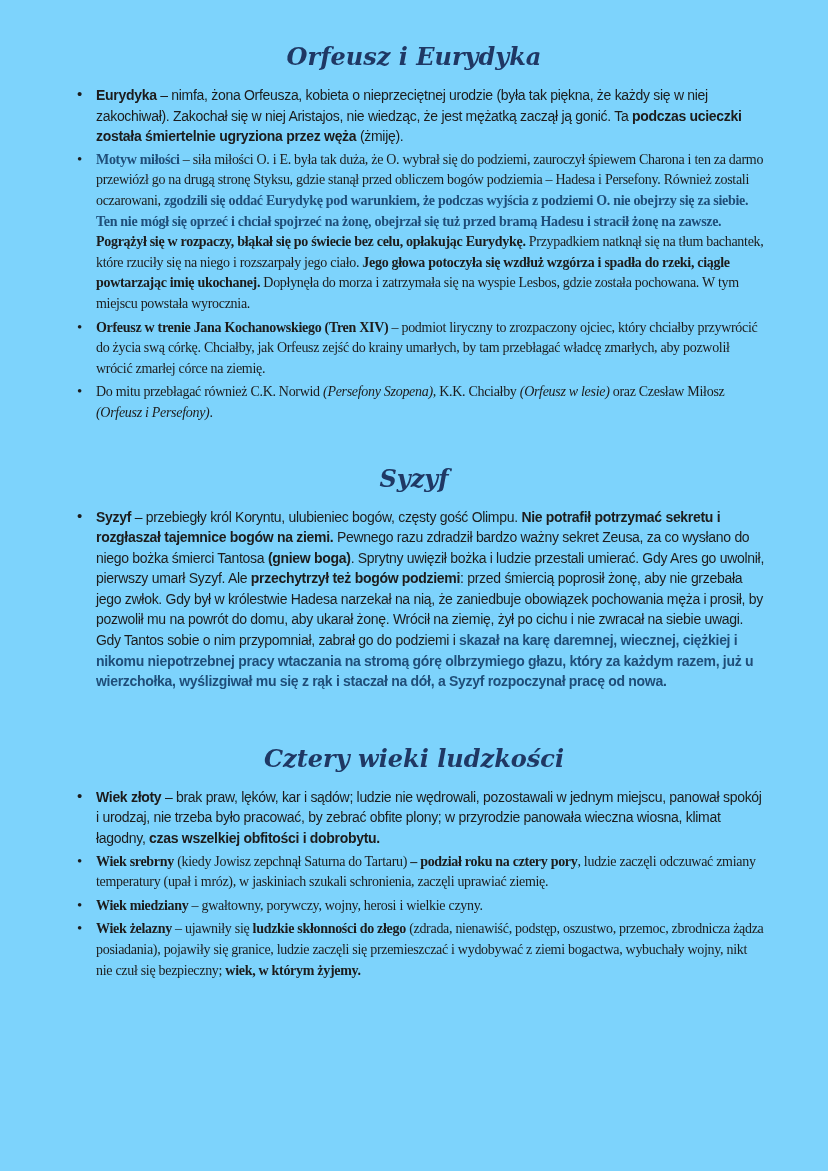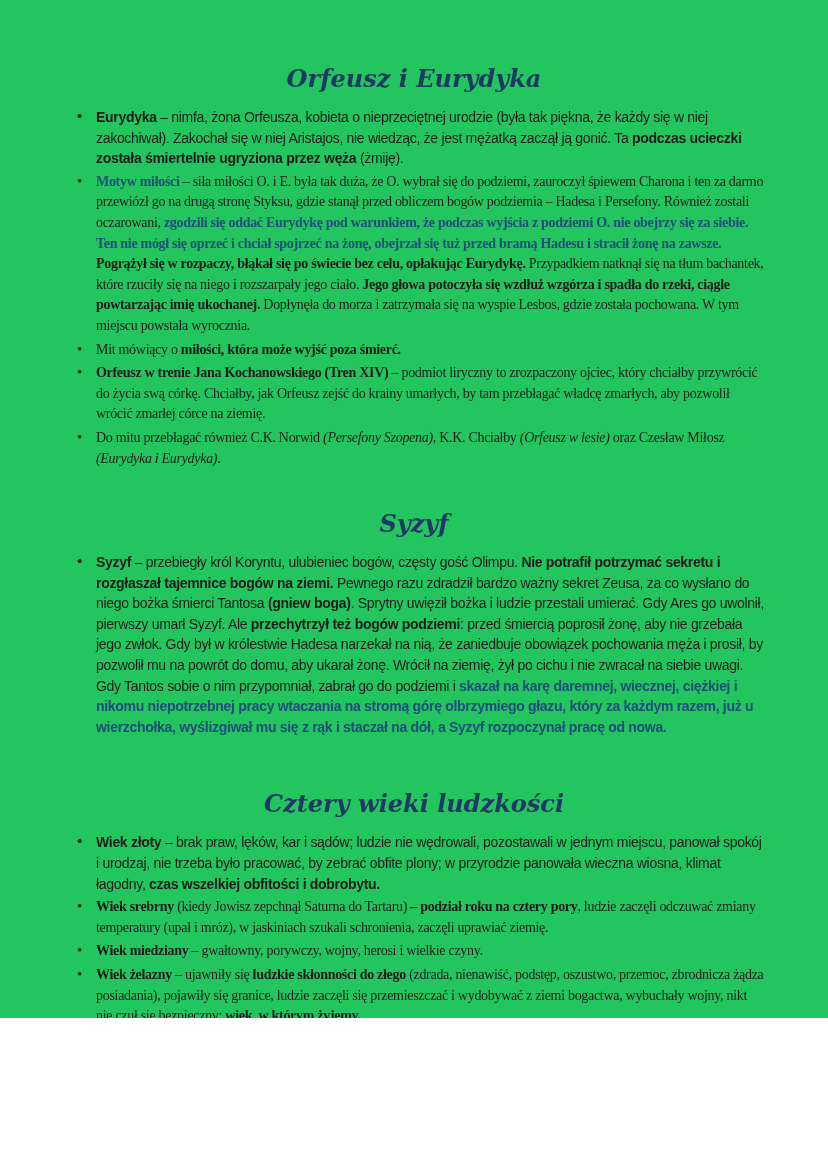--- a/index.html
+++ b/index.html
@@ -4,23 +4,23 @@
 <style>
   html, body {
     margin: 0;
     padding: 0;
     background: #ffffff;
   }
   .page {
     position: relative;
     box-sizing: border-box;
     width: 828px;
-    height: 1018px;
-    background: #22c55e;
-    padding: 64px 63px 0 63px;
+    height: 1171px;
+    background: #7dd3fc;
+    padding: 42px 63px 0 63px;
     overflow: hidden;
     font-family: "Liberation Sans", sans-serif;
     font-size: 14px;
     letter-spacing: -0.3px;
     line-height: 20.6px;
     color: #1c1c1c;
     text-align: left;
   }
   .sec-title {
     font-family: "DejaVu Serif", serif;
@@ -60,23 +60,22 @@
 </head>
 <body>
 
 <div class="page">
   <div>
       <section class="sec">
         <h1 class="sec-title">Orfeusz i Eurydyka</h1>
         <ul class="bullets">
           <li><span class="b">Eurydyka</span><span> – nimfa, żona Orfeusza, kobieta o nieprzeciętnej urodzie (była tak piękna, że każdy się w niej zakochiwał). Zakochał się w niej Aristajos, nie wiedząc, że jest mężatką zaczął ją gonić. Ta </span><span class="b">podczas ucieczki została śmiertelnie ugryziona przez węża</span><span> (żmiję).</span></li>
           <li><span class="b c">Motyw miłości</span><span> – siła miłości O. i E. była tak duża, że O. wybrał się do podziemi, zauroczył śpiewem Charona i ten za darmo przewiózł go na drugą stronę Styksu, gdzie stanął przed obliczem bogów podziemia – Hadesa i Persefony. Również zostali oczarowani, </span><span class="b c">zgodzili się oddać Eurydykę pod warunkiem, że podczas wyjścia z podziemi O. nie obejrzy się za siebie. Ten nie mógł się oprzeć i chciał spojrzeć na żonę, obejrzał się tuż przed bramą Hadesu i stracił żonę na zawsze.</span><span class="b"> Pogrążył się w rozpaczy, błąkał się po świecie bez celu, opłakując Eurydykę.</span><span> Przypadkiem natknął się na tłum bachantek, które rzuciły się na niego i rozszarpały jego ciało. </span><span class="b">Jego głowa potoczyła się wzdłuż wzgórza i spadła do rzeki, ciągle powtarzając imię ukochanej.</span><span> Dopłynęła do morza i zatrzymała się na wyspie Lesbos, gdzie została pochowana. W tym miejscu powstała wyrocznia.</span></li>
-          <li><span>Mit mówiący o </span><span class="b">miłości, która może wyjść poza śmierć.</span></li>
           <li><span class="b">Orfeusz w trenie Jana Kochanowskiego (Tren XIV)</span><span> – podmiot liryczny to zrozpaczony ojciec, który chciałby przywrócić do życia swą córkę. Chciałby, jak Orfeusz zejść do krainy umarłych, by tam przebłagać władcę zmarłych, aby pozwolił wrócić zmarłej córce na ziemię.</span></li>
-          <li><span>Do mitu przebłagać również C.K. Norwid </span><span class="i">(Persefony Szopena),</span><span> K.K. Chciałby </span><span class="i">(Orfeusz w lesie)</span><span> oraz Czesław Miłosz </span><span class="i">(Eurydyka i Eurydyka)</span><span>.</span></li>
+          <li><span>Do mitu przebłagać również C.K. Norwid </span><span class="i">(Persefony Szopena),</span><span> K.K. Chciałby </span><span class="i">(Orfeusz w lesie)</span><span> oraz Czesław Miłosz </span><span class="i">(Orfeusz i Persefony)</span><span>.</span></li>
         </ul>
       </section>
       <section class="sec">
         <h1 class="sec-title">Syzyf</h1>
         <ul class="bullets">
           <li><span class="b">Syzyf</span><span> – przebiegły król Koryntu, ulubieniec bogów, częsty gość Olimpu. </span><span class="b">Nie potrafił potrzymać sekretu i rozgłaszał tajemnice bogów na ziemi.</span><span> Pewnego razu zdradził bardzo ważny sekret Zeusa, za co wysłano do niego bożka śmierci Tantosa </span><span class="b">(gniew boga)</span><span>. Sprytny uwięził bożka i ludzie przestali umierać. Gdy Ares go uwolnił, pierwszy umarł Syzyf. Ale </span><span class="b">przechytrzył też bogów podziemi</span><span>: przed śmiercią poprosił żonę, aby nie grzebała jego zwłok. Gdy był w królestwie Hadesa narzekał na nią, że zaniedbuje obowiązek pochowania męża i prosił, by pozwolił mu na powrót do domu, aby ukarał żonę. Wrócił na ziemię, żył po cichu i nie zwracał na siebie uwagi. Gdy Tantos sobie o nim przypomniał, zabrał go do podziemi i </span><span class="b c">skazał na karę daremnej, wiecznej, ciężkiej i nikomu niepotrzebnej pracy wtaczania na stromą górę olbrzymiego głazu, który za każdym razem, już u wierzchołka, wyślizgiwał mu się z rąk i staczał na dół, a Syzyf rozpoczynał pracę od nowa.</span></li>
         </ul>
       </section>
       <section class="sec">
         <h1 class="sec-title">Cztery wieki ludzkości</h1>

